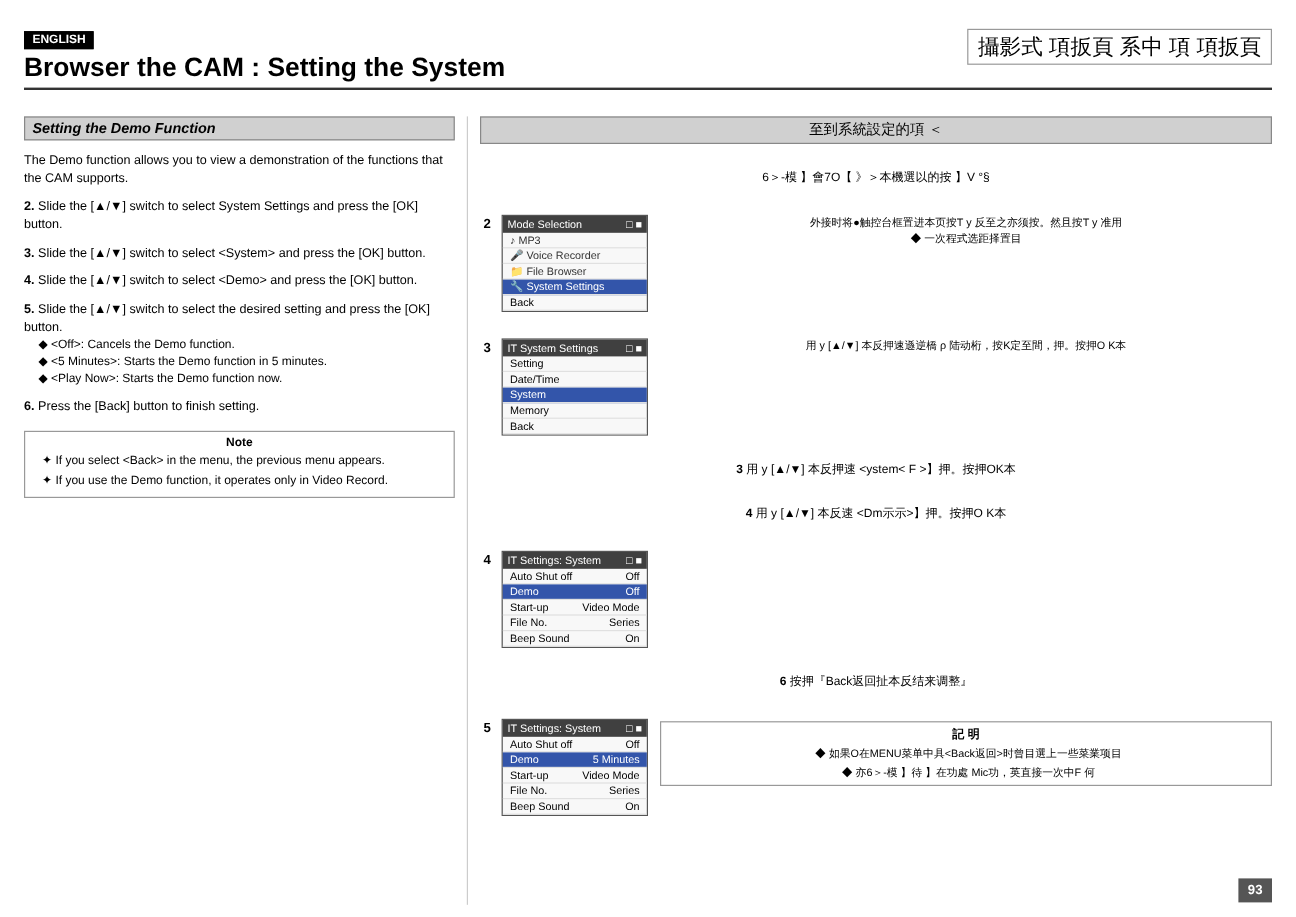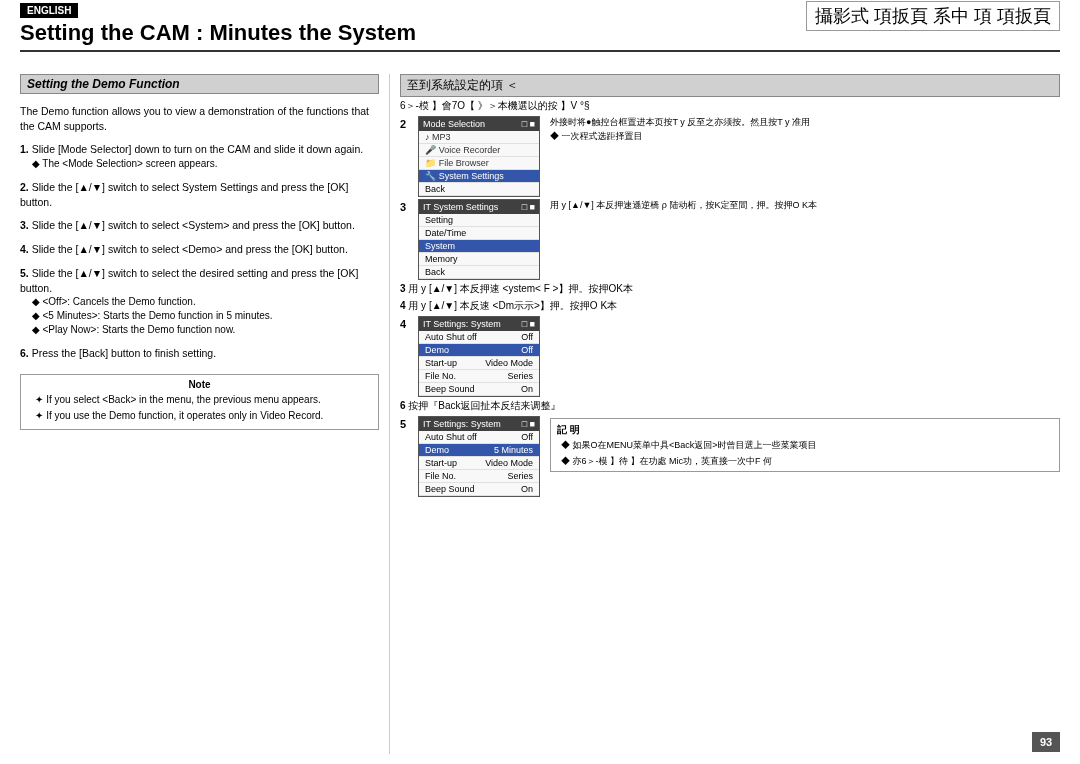--- a/index.html
+++ b/index.html
@@ -9,21 +9,21 @@
       background: #fff;
       font-family: Arial, sans-serif;
       font-size: 11px;
       overflow: hidden;
     }
     .page {
       width: 1080px;
       height: 764px;
       display: flex;
       flex-direction: column;
-      padding: 1px 20px 10px 20px;
+      padding: 24px 20px 10px 20px;
     }
     
     .header {
       display: flex;
       align-items: flex-start;
       margin-bottom: 4px;
       border-bottom: 2px solid #333;
       padding-bottom: 4px;
     }
     .english-badge {
@@ -211,36 +211,31 @@
 </head>
 <body>
 
 <div class="page" style="position:relative;">
 
   <div class="header">
     <div style="display:flex; flex-direction:column; flex:1;">
       <div style="display:flex; align-items:center; margin-bottom:2px;">
         <span class="english-badge">ENGLISH</span>
       </div>
-      <div class="title-left">Setting the CAM : Minutes the System</div>
+      <div class="title-left">Browser the CAM : Setting the System</div>
     </div>
     <div class="title-right">攝影式 項扳頁  系中 項 項扳頁</div>
   </div>
 
   <div class="content">
 
     <div class="left-col">
       <div class="section-heading">Setting the Demo Function</div>
       <div class="step">The Demo function allows you to view a demonstration of the functions that the CAM supports.</div>
 
-      <div class="step">
-        <span class="bold">1. </span>
-        <span>Slide [Mode Selector] down to turn on the CAM and slide it down again.</span>
-        <div class="sub-bullet">The &lt;Mode Selection&gt; screen appears.</div>
-      </div>
 
       <div class="step">
         <span class="bold">2. </span>
         <span>Slide the [▲/▼] switch to select System Settings and press the [OK] button.</span>
       </div>
 
       <div class="step">
         <span class="bold">3. </span>
         <span>Slide the [▲/▼] switch to select &lt;System&gt; and press the [OK] button.</span>
       </div>
@@ -267,21 +262,21 @@
         <div class="note-title">Note</div>
         <div class="note-item">If you select &lt;Back&gt; in the menu, the previous menu appears.</div>
         <div class="note-item">If you use the Demo function, it operates only in Video Record.</div>
       </div>
     </div>
 
     <div class="right-col">
 
       <div style="display:flex; gap:8px; align-items:flex-start;">
 
-        <div style="display:flex; flex-direction:column; gap:0; flex:1;">
+        <div style="display:flex; flex-direction:column; gap:20px; flex:1;text-align:center;">
 
           <div class="section-heading-zh">
             <span>至到系統設定的項 ＜</span>
           </div>
           <div class="zh-step">6＞-模 】會7O【 》＞本機選以的按 】V °§</div>
 
           <div class="ui-panel">
             <span class="panel-num">2</span>
             <div class="panel-box">
               <div class="panel-header">

